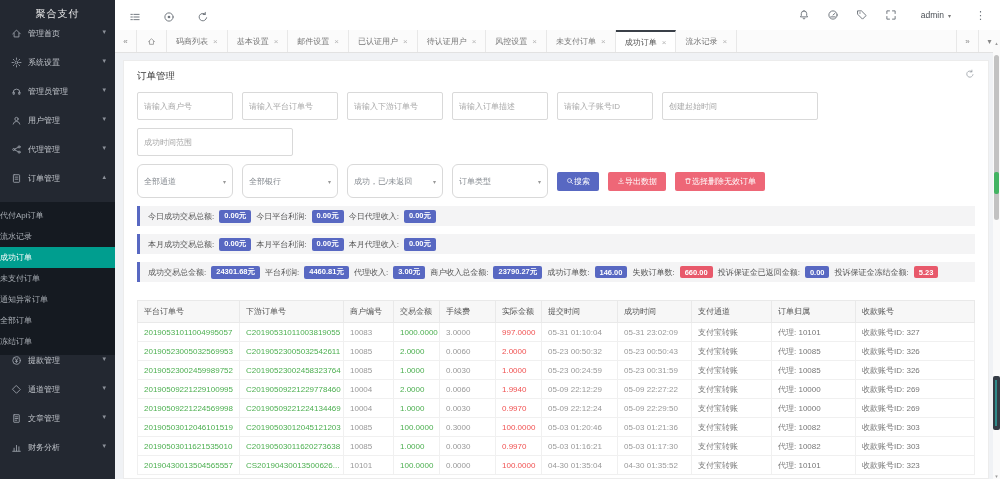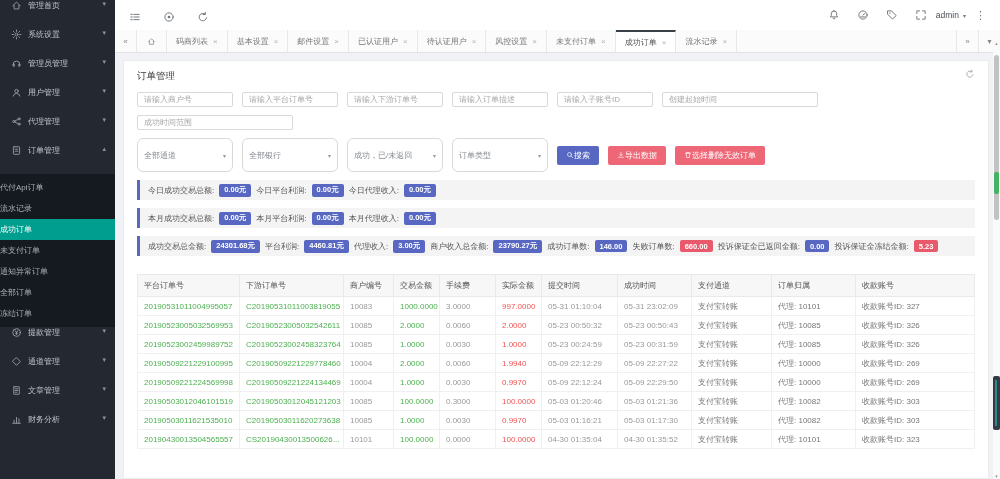--- a/index.html
+++ b/index.html
@@ -13,21 +13,21 @@
   .menu-item .ic{width:11px;height:11px;margin-right:6px;color:#9aa0a8;flex:none;}
   .ic svg{width:100%;height:100%;display:block;}
   .mcaret{margin-left:auto;font-size:7px;color:#8d929a;}
   .submenu{background:#151a21;padding:3px 0;flex:none;}
   .submenu-item{height:21px;line-height:21px;color:#a9aeb5;cursor:pointer;font-size:8px;}
   .submenu-item.active{background:#009e8f;color:#fff;}
   
   .main{flex:1;display:flex;flex-direction:column;position:relative;min-width:0;}
   .topbar{height:30px;background:#fff;display:flex;align-items:center;padding:0 14px;color:#70767d;flex:none;}
   .tb-left{display:flex;gap:22px;align-items:center;}
-  .tb-right{margin-left:auto;display:flex;gap:9px;align-items:center;font-size:8.5px;color:#555;}
+  .tb-right{margin-left:auto;display:flex;gap:24px;align-items:center;font-size:8.5px;color:#555;}
   .tb-ic{width:12px;height:12px;color:#70767d;cursor:pointer;position:relative;}
   .tb-user{display:flex;align-items:center;gap:4px;cursor:pointer;color:#4a4f55;}
   .tb-user .mcaret{font-size:6px;color:#777;}
   .kebab{font-size:11px;color:#70767d;cursor:pointer;}
   
   .tabbar{height:23px;background:#fbfbfb;border-bottom:1px solid #e2e2e2;display:flex;align-items:stretch;font-size:8px;color:#777;flex:none;}
   .tab-ctrl{width:22px;display:flex;align-items:center;justify-content:center;border-right:1px solid #e8e8e8;color:#888;cursor:pointer;font-size:8px;}
   .tab-ctrl.right{border-right:none;border-left:1px solid #e8e8e8;}
   #tabs{display:flex;}
   .tab{display:flex;align-items:center;gap:5px;padding:0 9px;border-right:1px solid #e8e8e8;cursor:pointer;white-space:nowrap;}
@@ -35,21 +35,21 @@
   .tab.home .ic{width:9px;height:9px;color:#888;}
   .tab.active{background:#fff;border-top:2px solid #3a4048;color:#555;}
   .tab-x{color:#b5b5b5;font-size:8px;}
   .tab-spacer{flex:1;border-right:none;}
   
   .content{flex:1;padding:7px 11px 0 8px;overflow:hidden;}
   .card{background:#fff;height:100%;padding:6px 13px;position:relative;border:1px solid #ececec;overflow:hidden;}
   .card-title{font-size:9.5px;color:#333;margin:3px 0 9px;}
   .card-refresh{position:absolute;top:8px;right:13px;width:10px;height:10px;color:#9aa0a6;cursor:pointer;}
   .frow{display:flex;gap:9px;margin-bottom:8px;align-items:center;}
-  .inp{height:15px;border:1px solid #d9d9d9;border-radius:2px;padding:0 6px;font-size:8px;color:#666;width:96px;background:#fff;outline:none;}
+  .inp{height:28px;border:1px solid #d9d9d9;border-radius:2px;padding:0 6px;font-size:8px;color:#666;width:96px;background:#fff;outline:none;}
   .inp::placeholder{color:#a8a8a8;}
   .inp.wide{width:156px;}
   .inp.range{width:156px;}
   .sel{width:96px;height:17px;border:1px solid #d9d9d9;border-radius:6px;display:flex;align-items:center;justify-content:space-between;padding:16px 6px;font-size:8px;color:#878c92;background:#fff;cursor:pointer;}
   .sel .mcaret{font-size:6px;color:#999;margin-left:4px;}
   .btn{height:19px;border:none;border-radius:2px;color:#fff;font-size:8px;display:inline-flex;align-items:center;padding:0 9px;cursor:pointer;font-family:inherit;}
   .btn .ic{width:8px;height:8px;color:#fff;}
   .btn-blue{background:#5868c2;}
   .btn-pink{background:#ee6777;}
   
@@ -71,20 +71,21 @@
   .sbar-green{position:absolute;top:132px;left:1px;width:5px;height:22px;background:#43b463;border-radius:2px;}
   .sbar-dark{position:absolute;top:336px;left:0;width:7px;height:54px;background:#343b45;border-radius:2px;overflow:hidden;}
   .sbar-dark .line{position:absolute;left:2px;top:4px;bottom:4px;width:2px;background:#2e8b8b;}
 </style>
 </head>
 <body>
 
 <div class="app">
 
   <aside class="sidebar">
+    <div class="logo">聚合支付</div>
     <nav id="menu">
         <div class="menu-item">
           <span class="ic">
             <svg viewBox="0 0 16 16" fill="none" stroke="currentColor" stroke-width="1.3" stroke-linecap="round" stroke-linejoin="round">
               <path d="M2.5 8.5L8 3l5.5 5.5M4.5 7.5V13h7V7.5"></path>
             </svg>
           </span>
           <span>管理首页</span>
           <span class="mcaret">▾</span>
         </div>

